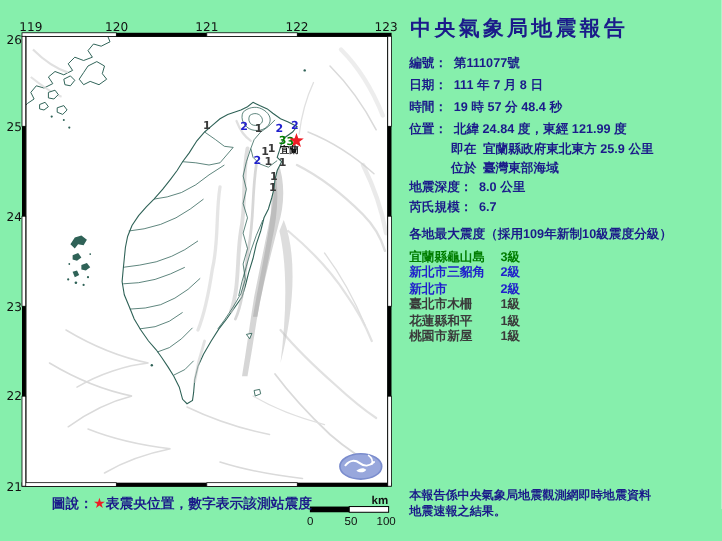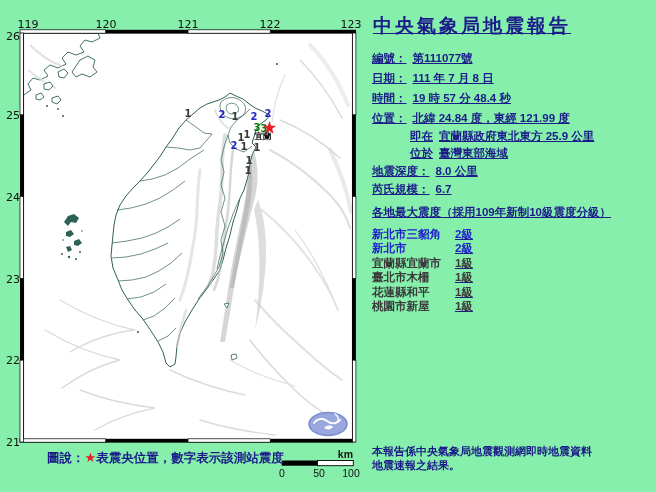--- a/index.html
+++ b/index.html
@@ -14,21 +14,21 @@
   .station-num{font-size:10px;font-weight:bold;font-family:"DejaVu Sans","Liberation Sans",sans-serif;}
   .city-label{font-size:8.5px;fill:#111;font-weight:bold;text-anchor:middle;}
   .scale-num{font-size:10.5px;fill:#111;text-anchor:middle;}
   .scale-km{font-size:10.5px;fill:#111;font-weight:600;text-anchor:end;}
 
   .legend-line{position:absolute;left:27px;top:450px;width:340px;
                font-size:12.5px;font-weight:bold;color:#1b1b8a;white-space:nowrap;padding-left:20px;}
   .legend-line .star{font-size:13px;position:relative;top:0px;}
 
   
-  .report-panel{position:absolute;left:372px;top:0;width:282px;height:436px;color:#1b1b8a;text-decoration:underline;}
+  .report-panel{position:absolute;left:372px;top:0;width:282px;height:436px;color:#1b1b8a;}
   .report-title{margin:13px 0 0 1px;font-size:19px;font-weight:bold;
                 letter-spacing:3px;color:#1b1b8a;white-space:nowrap;}
   .fields{margin-top:9px;}
   .field-row{height:20px;line-height:20px;font-size:11.5px;font-weight:bold;white-space:nowrap;}
   .field-row.tight{height:17px;line-height:17px;margin-left:38px;}
   .field-row.semi{height:18px;line-height:18px;}
   .field-row .lab{margin-right:6px;}
   .int-header{margin-top:7px;font-size:11.5px;font-weight:bold;white-space:nowrap;}
   .int-table{margin-top:7px;}
   .int-row{height:14.4px;line-height:14.4px;font-size:11.5px;font-weight:bold;white-space:nowrap;}
@@ -256,27 +256,27 @@
       </div>
       <div class="field-row semi">
         <span class="lab">芮氏規模：</span><span>6.7</span>
       </div>
     </div>
 
     <div class="int-header">各地最大震度（採用109年新制10級震度分級）</div>
 
     <div class="int-table">
       <div class="int-row">
+        <span class="loc" style="color: rgb(0, 125, 0);">宜蘭縣龜山島</span><span class="lvl" style="color: rgb(0, 125, 0);">3級</span>
+      </div>
+      <div class="int-row">
         <span class="loc" style="color: rgb(33, 33, 204);">新北市三貂角</span><span class="lvl" style="color: rgb(33, 33, 204);">2級</span>
       </div>
       <div class="int-row">
         <span class="loc" style="color: rgb(33, 33, 204);">新北市</span><span class="lvl" style="color: rgb(33, 33, 204);">2級</span>
-      </div>
-      <div class="int-row">
-        <span class="loc" style="color: rgb(58, 58, 58);">宜蘭縣宜蘭市</span><span class="lvl" style="color: rgb(58, 58, 58);">1級</span>
       </div>
       <div class="int-row">
         <span class="loc" style="color: rgb(58, 58, 58);">臺北市木柵</span><span class="lvl" style="color: rgb(58, 58, 58);">1級</span>
       </div>
       <div class="int-row">
         <span class="loc" style="color: rgb(58, 58, 58);">花蓮縣和平</span><span class="lvl" style="color: rgb(58, 58, 58);">1級</span>
       </div>
       <div class="int-row">
         <span class="loc" style="color: rgb(58, 58, 58);">桃園市新屋</span><span class="lvl" style="color: rgb(58, 58, 58);">1級</span>
       </div>

